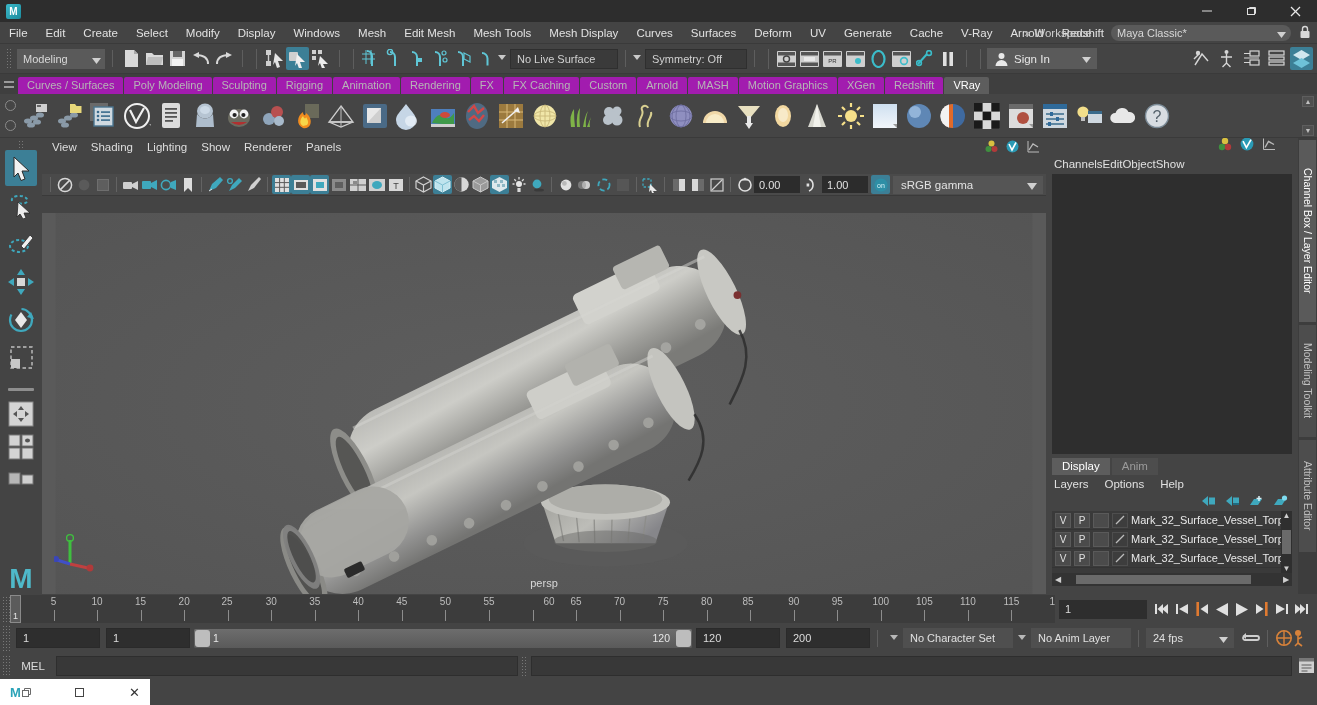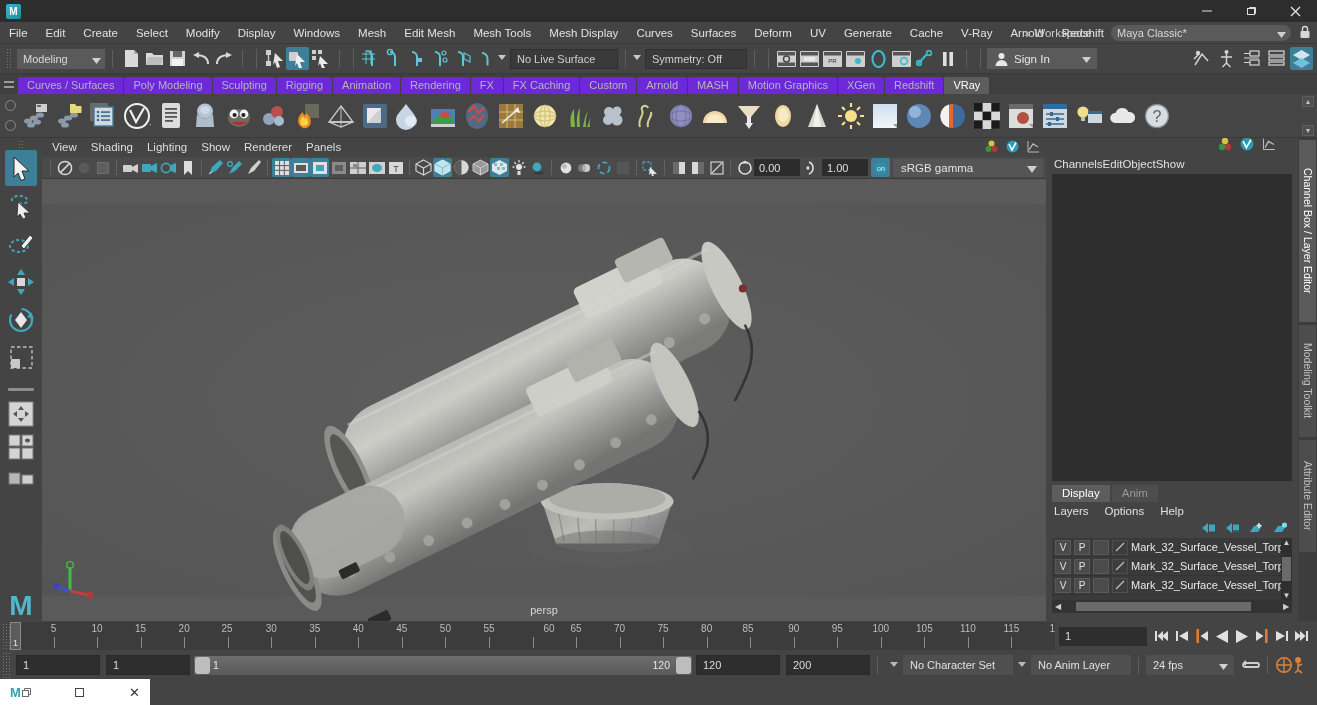--- a/index.html
+++ b/index.html
@@ -117,21 +117,21 @@
     display:flex; align-items:flex-end; font-size:11px; color:#c8c8c8;
   }
   .shelf-handle {
     width:18px; height:20px; display:flex; align-items:center; justify-content:center;
   }
   .shelf-handle i {
     display:block; width:10px; height:7px;
     border-top:2px solid #9a9a9a; border-bottom:2px solid #9a9a9a;
   }
   .shelf-tab {
-    padding: 0 9px; height:17px; line-height:17px; background:#6d28d9;
+    padding: 0 9px; height:17px; line-height:17px; background:#a21caf;
     margin-right:1px; border-top-left-radius:2px; border-top-right-radius:2px;
     color:#b6b6b6; white-space:nowrap;
   }
   .shelf-tab.active { background:#5d5d5d; color:#ffffff; }
   .shelf-icons {
     height: 44px; min-height:44px; background:#454545;
     display:flex; align-items:center; padding-left:2px;
     position:relative; border-bottom:1px solid #3a3a3a;
   }
   .shelf-grip {
@@ -170,21 +170,21 @@
   .tb-btn {
     width:32px; height:36px; margin-bottom:2px;
     display:flex; align-items:center; justify-content:center; border-radius:2px;
   }
   .tb-btn.active { background:#3c7f96; }
   .tb-divider { width:26px; height:3px; background:#8e8e8e; margin:10px 0 8px; border-radius:1px; }
   .tb-quad { width:30px; height:30px; margin-bottom:3px; display:flex; align-items:center; justify-content:center;}
   .tb-bottom { position:absolute; bottom:4px; left:0; width:42px; display:flex; flex-direction:column; align-items:center;}
 
   
-  .viewcol { flex:1 1 auto; display:flex; flex-direction:column; min-width:0; background:#444444; }
+  .viewcol { flex:1 1 auto; display:flex; flex-direction:column; min-width:0; background:#444444;gap:17px; }
   .panel-menubar {
     height: 19px; min-height:19px; background:#444444;
     display:flex; align-items:center; font-size:11.5px; color:#dedede;
     padding-left: 10px; position:relative;
   }
   .panel-menubar .menu-item { padding: 0 10px 0 0; line-height:19px; }
   .panel-menubar .pm-right { position:absolute; right:6px; display:flex; gap:8px; align-items:center;}
   .panel-toolbar {
     height: 22px; min-height:22px; background:#4a4a4a;
     display:flex; align-items:center; padding-left:4px;
@@ -1762,20 +1762,36 @@
         </svg>
     </div>
     <div class="ts-b" style="margin-right:6px">
       <svg width="18" height="18" viewBox="0 0 18 18">
           <circle cx="5" cy="4" r="3" fill="#d8823a"></circle>
           <path d="M5 7 v7 l-3 3 M5 10 l4 -2 M5 14 l4 3" stroke="#d8823a" stroke-width="1.6" fill="none"></path>
         </svg>
     </div>
   </div>
 
+  <div class="melrow">
+    <div class="mel-grip"></div>
+    <div class="mel-label">MEL</div>
+    <div class="mel-input"></div>
+    <div class="mel-dots"></div>
+    <div class="mel-out"></div>
+    <div class="mel-right">
+      <svg width="17" height="17" viewBox="0 0 17 17">
+          <rect x="1" y="1" width="15" height="15" fill="#cfcfcf"></rect>
+          <rect x="1" y="1" width="15" height="3.5" fill="#777"></rect>
+          <g stroke="#5a5a5a" stroke-width="1">
+            <path d="M3.5 8 h10 M3.5 11 h10 M3.5 14 h6"></path>
+          </g>
+        </svg>
+    </div>
+  </div>
 
   <div class="taskbar">
     <div class="tb-win">
       <span class="tb-m">
         <span>M</span>
         <svg width="9" height="9" viewBox="0 0 9 9">
             <rect x="0.5" y="2.5" width="6" height="6" fill="none" stroke="#6a6a6a"></rect>
             <path d="M2.5 2.5 V0.5 H8.5 V6.5 H6.5" fill="none" stroke="#6a6a6a"></path>
           </svg>
       </span>

